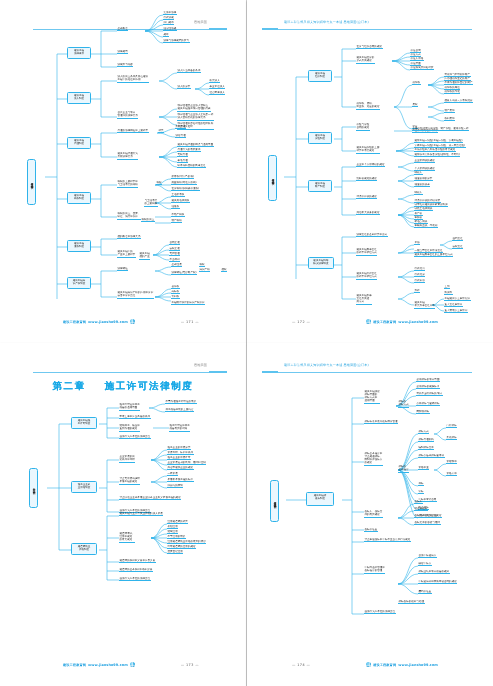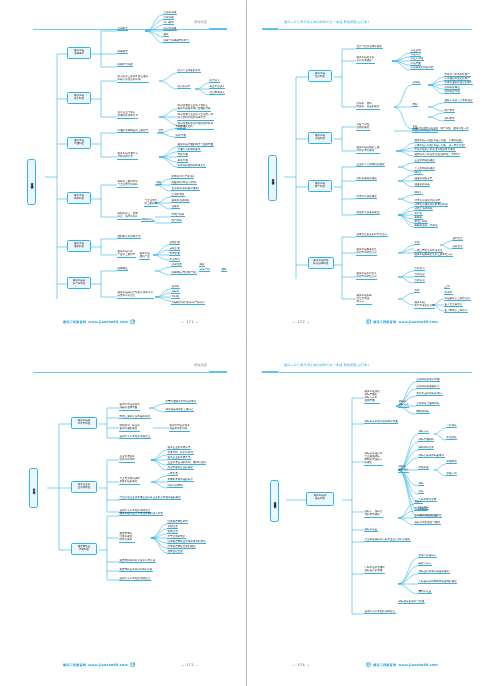--- a/index.html
+++ b/index.html
@@ -446,20 +446,25 @@
   </div>
 
   <div class="page p1">
     <div class="page-inner">
       <div class="runhead right-al">
         <div class="rule"></div>
         <div class="cap"></div>
         <div class="txt">思维脑图</div>
       </div>
 
+      <div class="chapter-title">
+        <span>第二章</span>
+        <span class="sep"></span>
+        <span>施工许可法律制度</span>
+      </div>
 
       <div class="mindmap">
         <svg width="228" height="330" viewBox="0 0 228 330">
           <g fill="none" stroke="#2fb3ea" stroke-width="0.6">
             <path d="M50 72 L50 198"></path>
             <path d="M38 136 L50 136"></path>
             <path d="M50 72 L62 72"></path>
               <path d="M50 136 L62 136"></path>
               <path d="M50 198 L62 198"></path>
 

